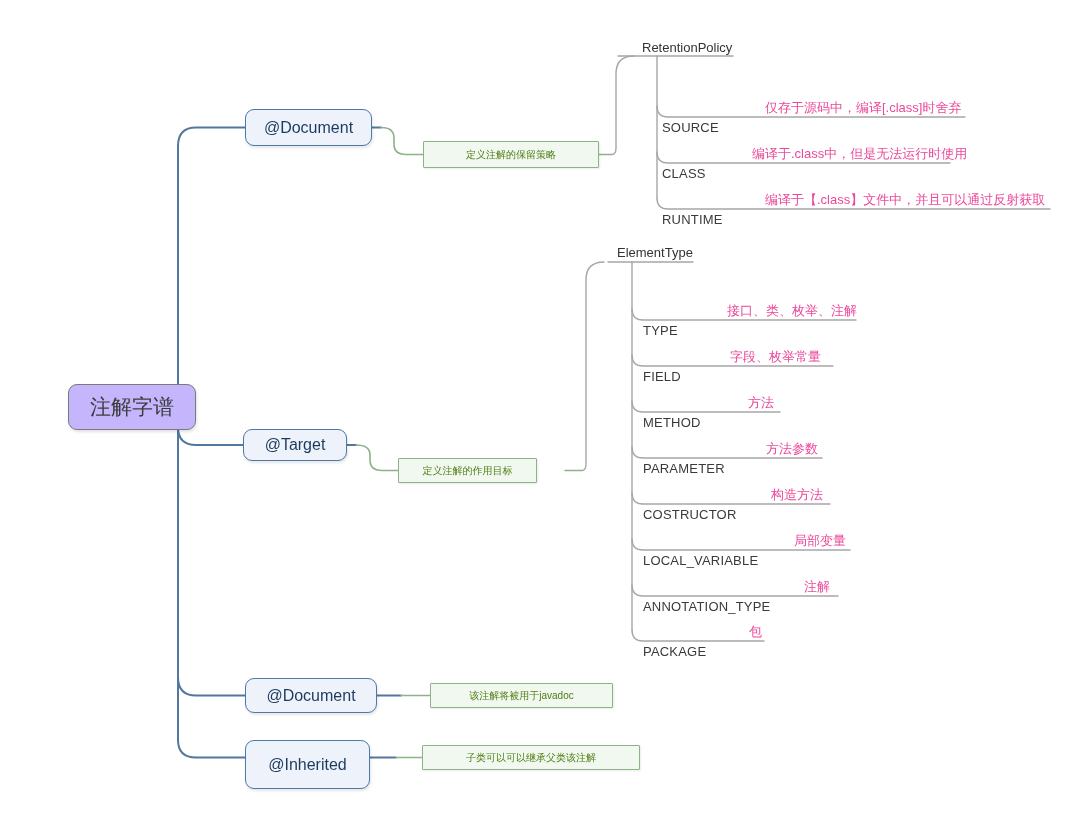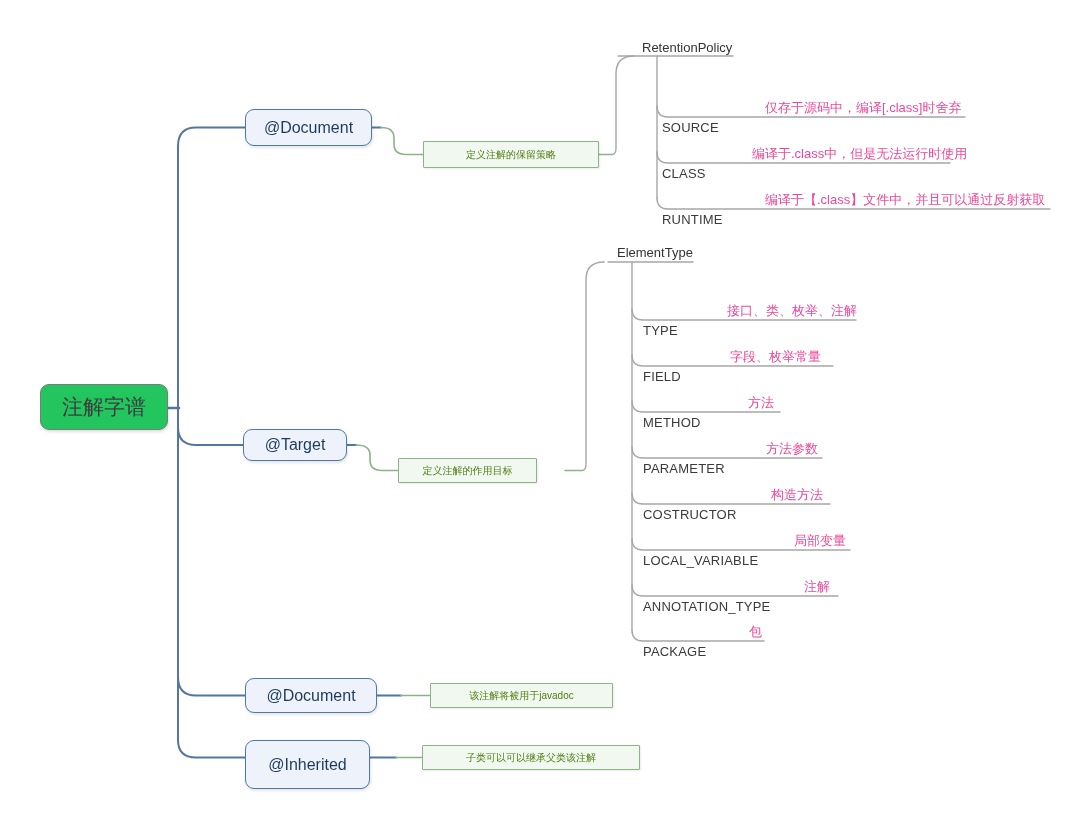--- a/index.html
+++ b/index.html
@@ -6,22 +6,22 @@
   .stage{
     position:relative;width:1091px;height:816px;background:#ffffff;overflow:hidden;
     font-family:"Liberation Sans","DejaVu Sans",sans-serif;
   }
   .stage svg{position:absolute;left:0;top:0;}
   .node{
     position:absolute;box-sizing:border-box;display:flex;align-items:center;justify-content:center;
     white-space:nowrap;cursor:default;
   }
   .root{
-    background:#22c55e;border:1.7px solid #7a7a7a;border-radius:9px;
-    color:#3c3c3c;font-size:21px;box-shadow:1px 2px 3px rgba(0,0,0,0.12);
+    background:#c4b5fd;border:1.7px solid #7a7a7a;border-radius:9px;
+    color:#3c3c3c;font-size:21px;box-shadow:1px 2px 3px rgba(0,0,0,0.12);margin-left:28px;
   }
   .topic{
     background:#eef3fb;border:1.7px solid #4d78a8;border-radius:9px;
     color:#1d3a5e;font-size:16px;box-shadow:1px 2px 3px rgba(0,0,0,0.10);
   }
   .note{
     background:#f1f8f0;border:1.4px solid #8bb386;border-radius:1px;
     color:#4d7c0f;font-size:10px;box-shadow:1px 1px 2px rgba(0,0,0,0.08);
   }
   .leaf{

